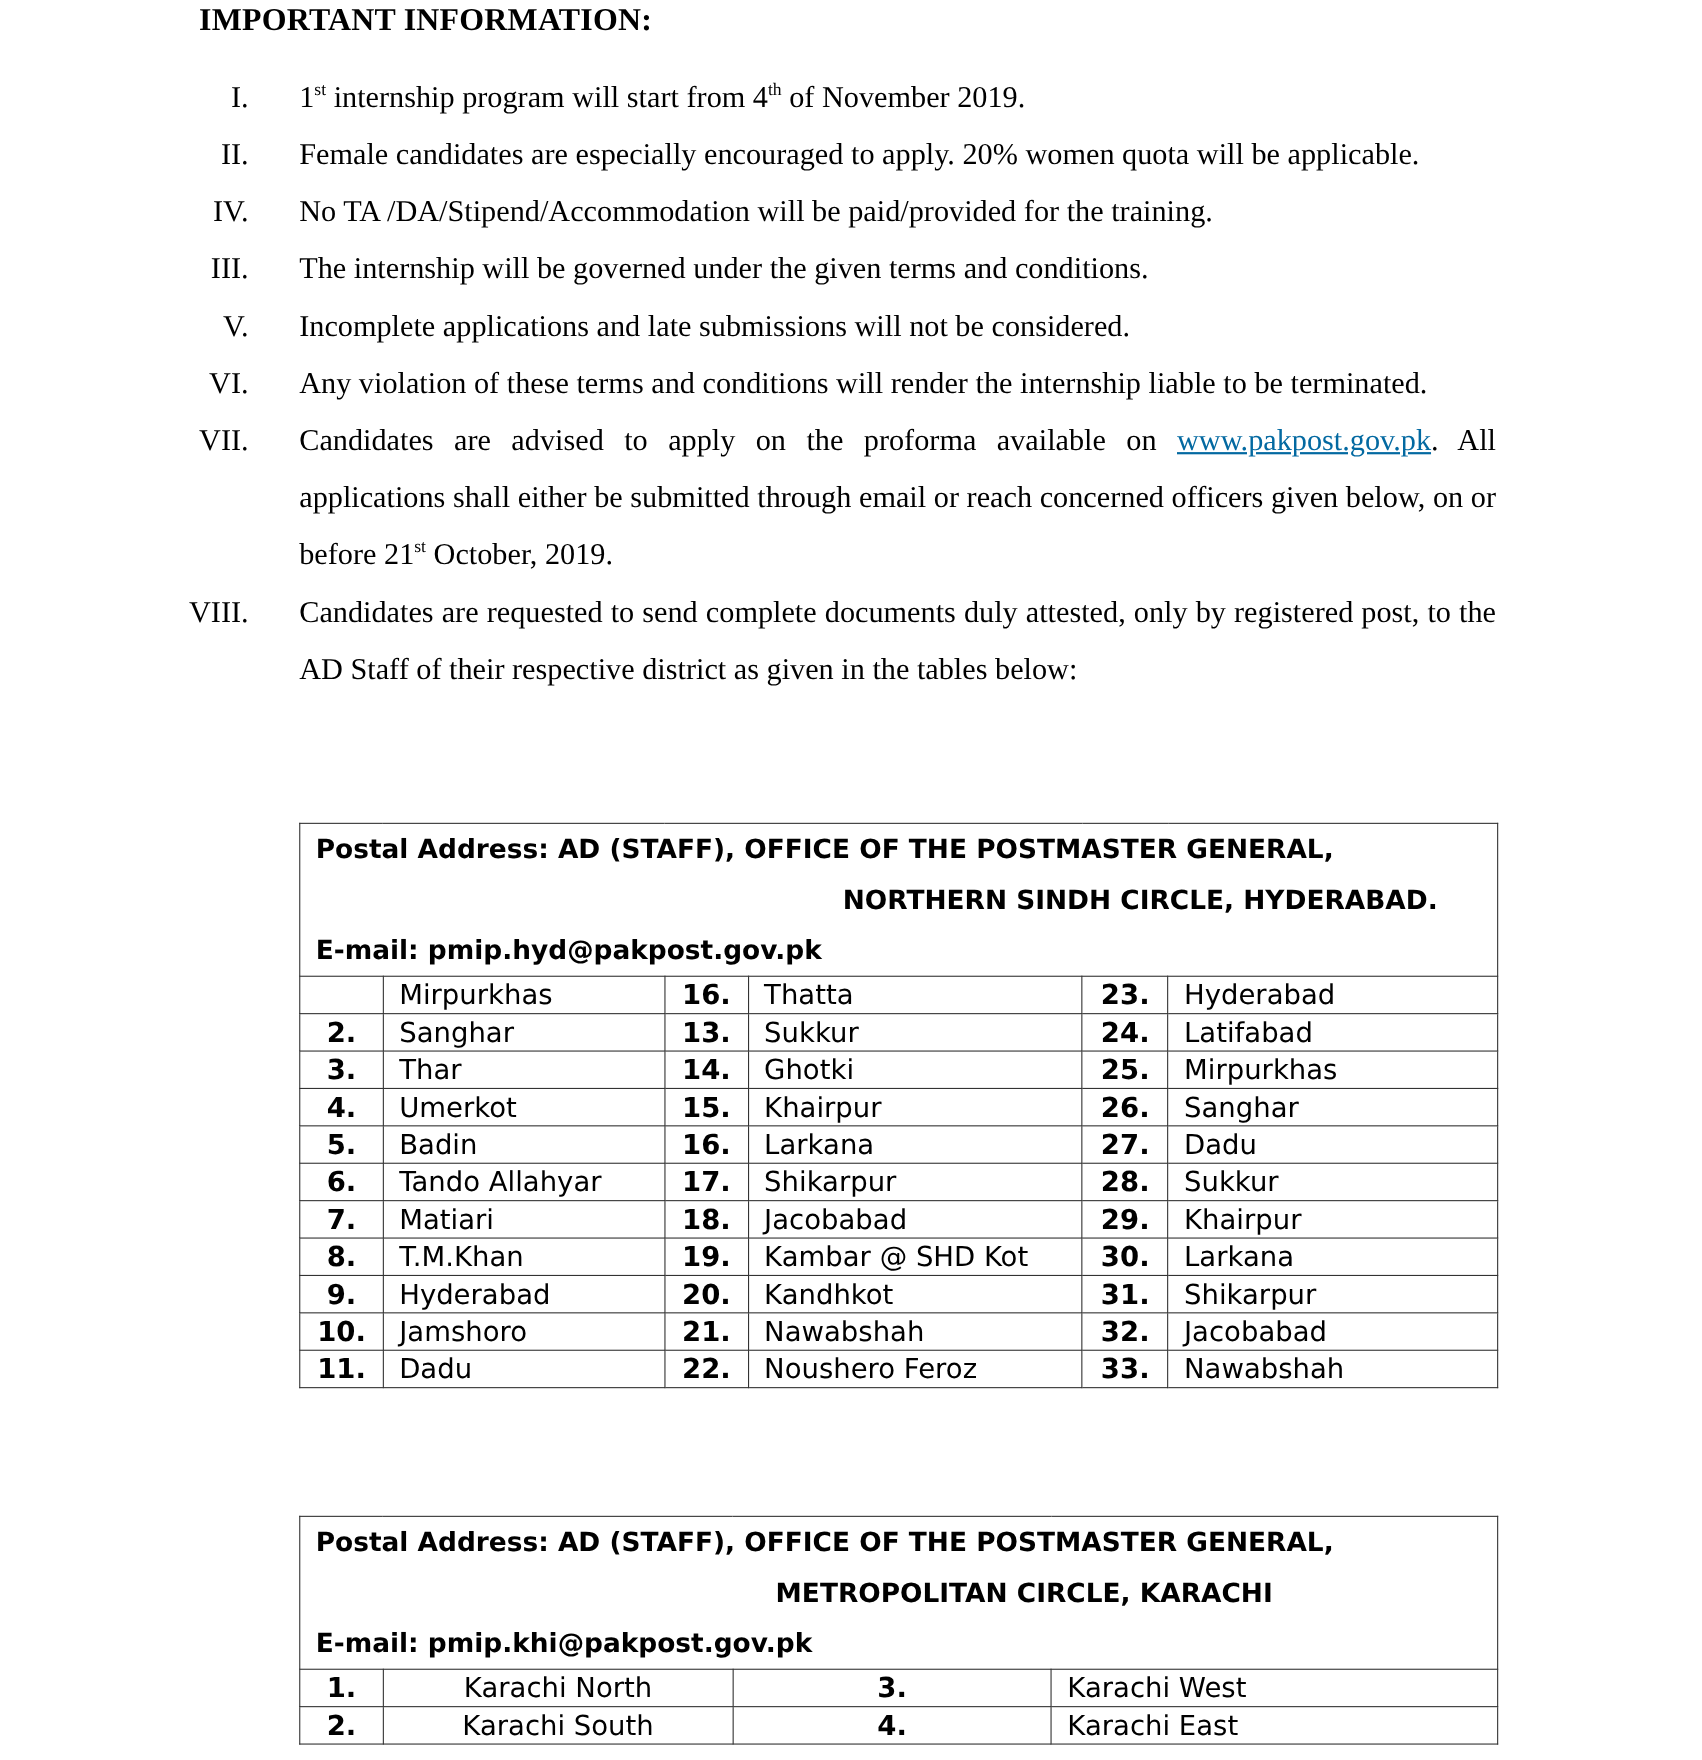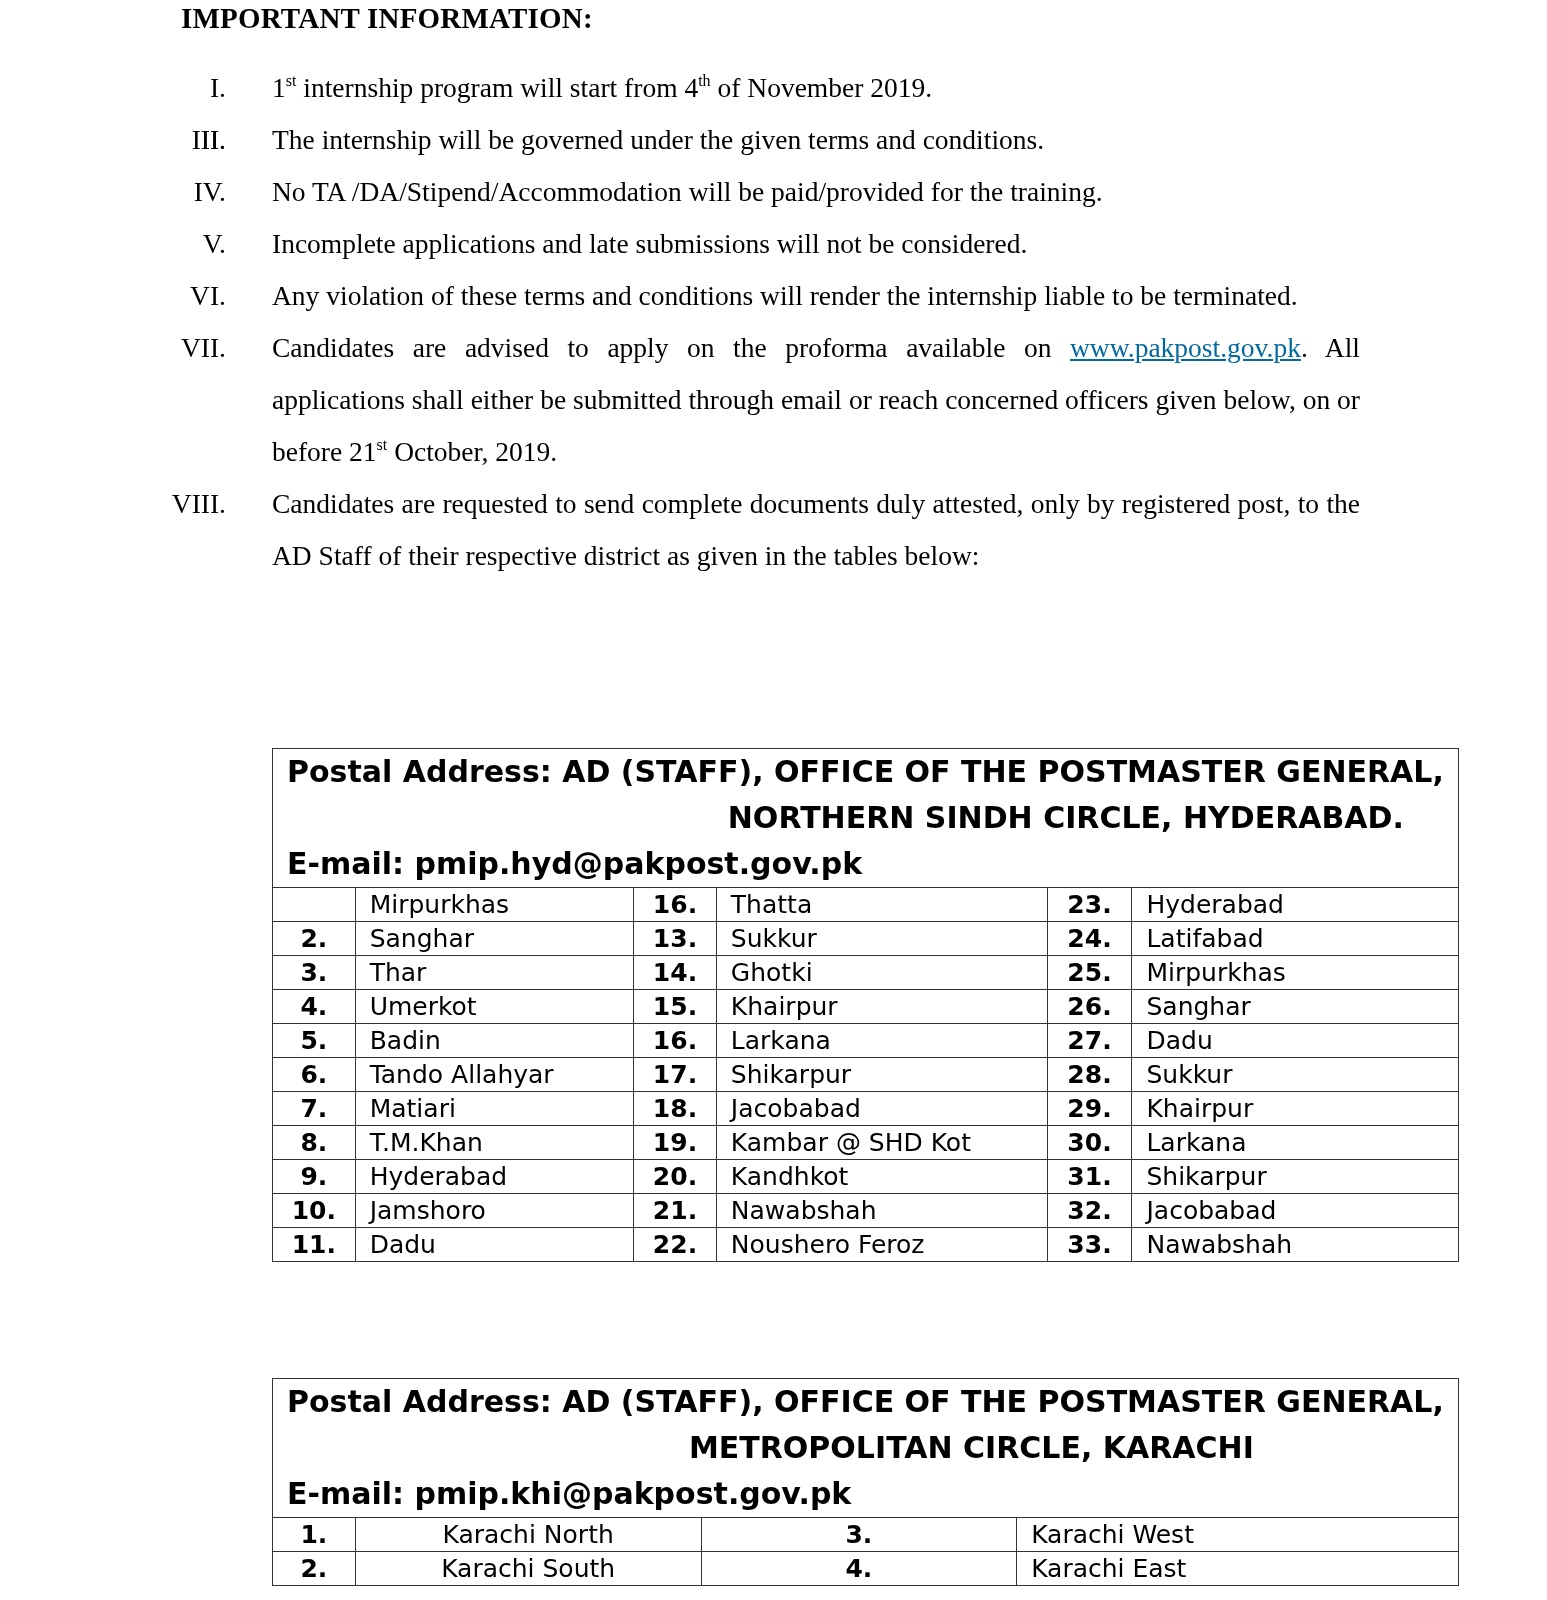--- a/index.html
+++ b/index.html
@@ -14,49 +14,50 @@
   .item .num { position: absolute; right: 1321px; top: 0; text-align: right; white-space: nowrap; }
   .item .body { margin-left: 272px; width: 1088px; text-align: justify; }
   .item .body sup { font-size: 16px; vertical-align: 11px; line-height: 0; }
   .link { color: #0369a1; text-decoration: underline; cursor: pointer; }
 
   table.office {
     position: absolute; left: 272px; width: 1090px;
     border-collapse: collapse; font-family: "DejaVu Sans", sans-serif;
   }
   table.office td { border: 1.5px solid #333; padding: 0; }
-  .hdr-cell { padding: 0 14px !important; font-weight: bold; font-size: 30px; }
+  .hdr-cell { padding: 0 14px !important; font-weight: bold; font-size: 24px; }
   .hdr-line { height: 46px; line-height: 46px; white-space: nowrap; }
   .hdr-center { text-align: right; padding-right: 40px; }
   table.office td.n { font-weight: bold; font-size: 25px; text-align: center; height: 33px; line-height: 33px; }
   table.office td.d { font-size: 25px; padding-left: 14px; height: 33px; line-height: 33px; white-space: nowrap; }
   table.office td.dc { text-align: center; padding-left: 0; }
   #t1 { top: 748px; }
   #t2 { top: 1378px; }
 </style>
 </head>
 <body>
 
 <div class="page">
   <div class="heading">IMPORTANT INFORMATION:</div>
   <div class="list" id="info-list">
       <div class="item">
         <span class="num">I.</span>
         <div class="body"><span>1</span><sup>st</sup><span> internship program will start from 4</span><sup>th</sup><span> of November 2019.</span></div>
       </div>
       <div class="item">
         <span class="num">II.</span>
+        <div class="body"><span>Female candidates are especially encouraged to apply. 20% women quota will be applicable.</span></div>
+      </div>
+      <div class="item">
+        <span class="num">IV.</span>
+        <div class="body"><span>No TA /DA/Stipend/Accommodation will be paid/provided for the training.</span></div>
       </div>
       <div class="item">
         <span class="num">III.</span>
         <div class="body"><span>The internship will be governed under the given terms and conditions.</span></div>
-      </div>
-      <div class="item">
-        <span class="num">IV.</span>
-        <div class="body"><span>No TA /DA/Stipend/Accommodation will be paid/provided for the training.</span></div>
       </div>
       <div class="item">
         <span class="num">V.</span>
         <div class="body"><span>Incomplete applications and late submissions will not be considered.</span></div>
       </div>
       <div class="item">
         <span class="num">VI.</span>
         <div class="body"><span>Any violation of these terms and conditions will render the internship liable to be terminated.</span></div>
       </div>
       <div class="item">

